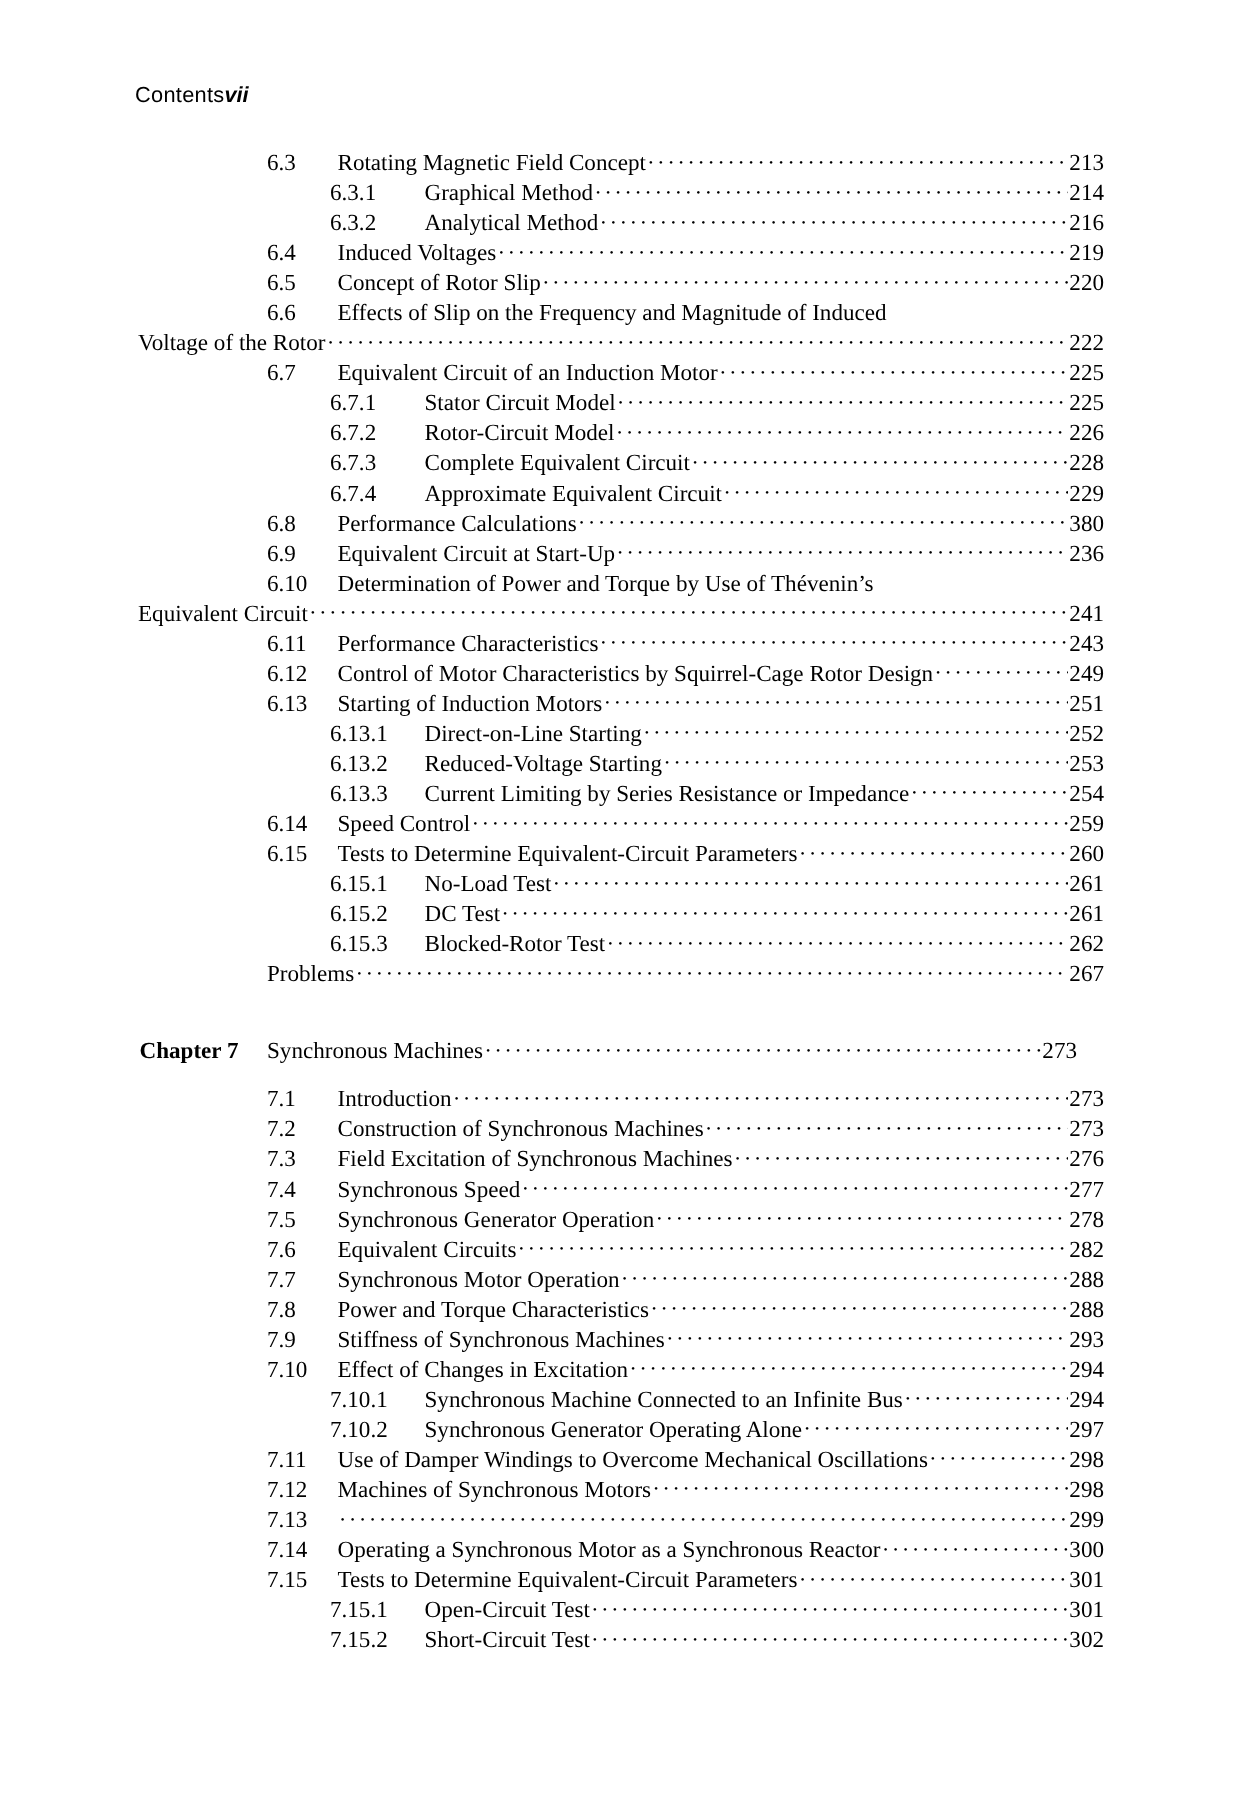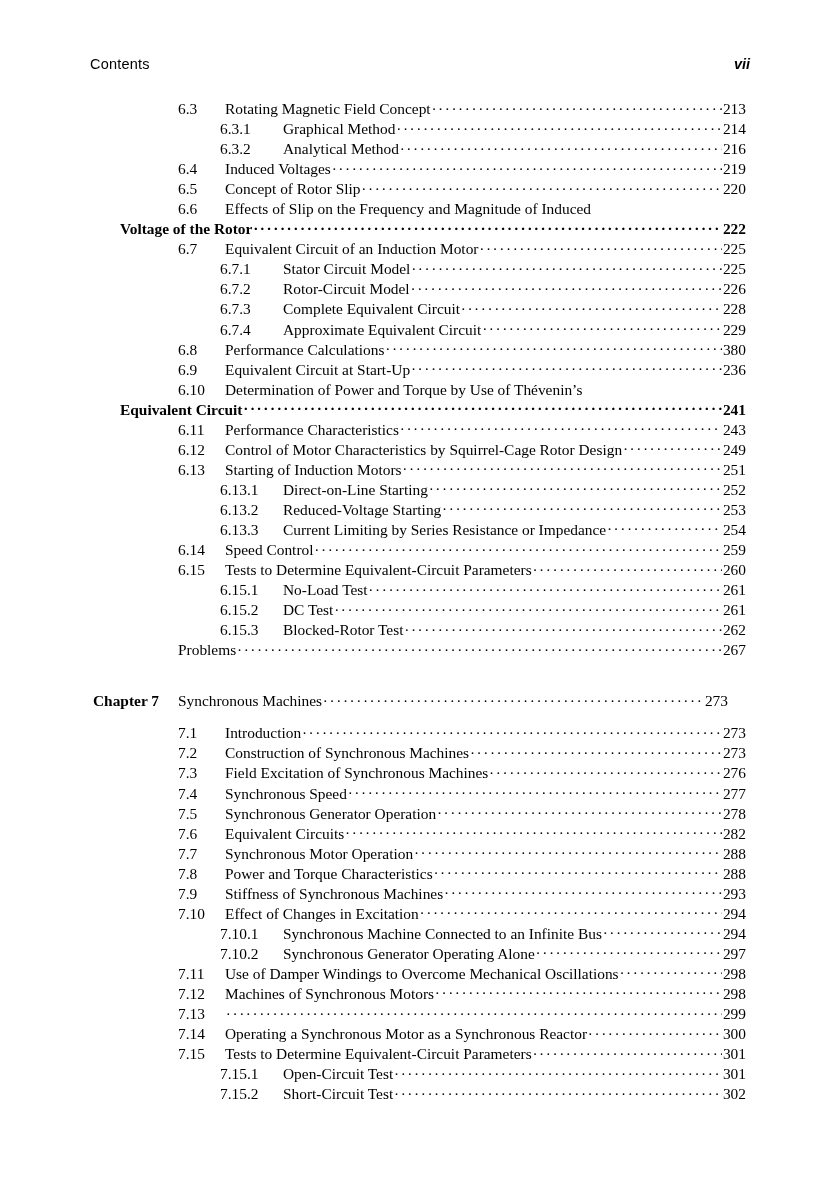--- a/index.html
+++ b/index.html
@@ -25,38 +25,37 @@
 
   
   .running-head {
     position: absolute;
     left: 90px;
     right: 90px;
     top: 56px;
     height: 20px;
     display: flex;
     align-items: baseline;
-    justify-content: space-between;
     font-family: "Liberation Sans", "DejaVu Sans", sans-serif;
   }
   .running-head .rh-title {
     font-size: 14.5px;
     letter-spacing: 0.2px;
   }
   .running-head .rh-folio {
     font-size: 14.5px;
     font-weight: bold;
     font-style: italic;
   }
 
   
   .toc {
     position: absolute;
     left: 0;
-    right: 4px;
+    right: 14px;
     top: 99px;
   }
 
   .toc-entry {
     display: flex;
     align-items: baseline;
     font-size: 15.4px;
     line-height: 20.05px;
     padding: 0;
     margin: 0;
@@ -100,21 +99,21 @@
 
   
   .lvl1 { padding-left: 178px; padding-right: 90px; }
   .lvl1 > .num { width: 47px; }
 
   
   .lvl2 { padding-left: 220px; padding-right: 90px; }
   .lvl2 > .num { width: 63px; }
 
   
-  .cont { padding-left: 120px; padding-right: 90px; font-weight: bold; }
+  .cont { padding-left: 92px; padding-right: 90px; }
   .cont > .num { width: 0; }
 
   
   .flush { padding-left: 178px; padding-right: 90px; }
   .flush > .num { width: 0; }
 
   
   .chapter-row {
     padding-left: 93px;
     padding-right: 108px;

